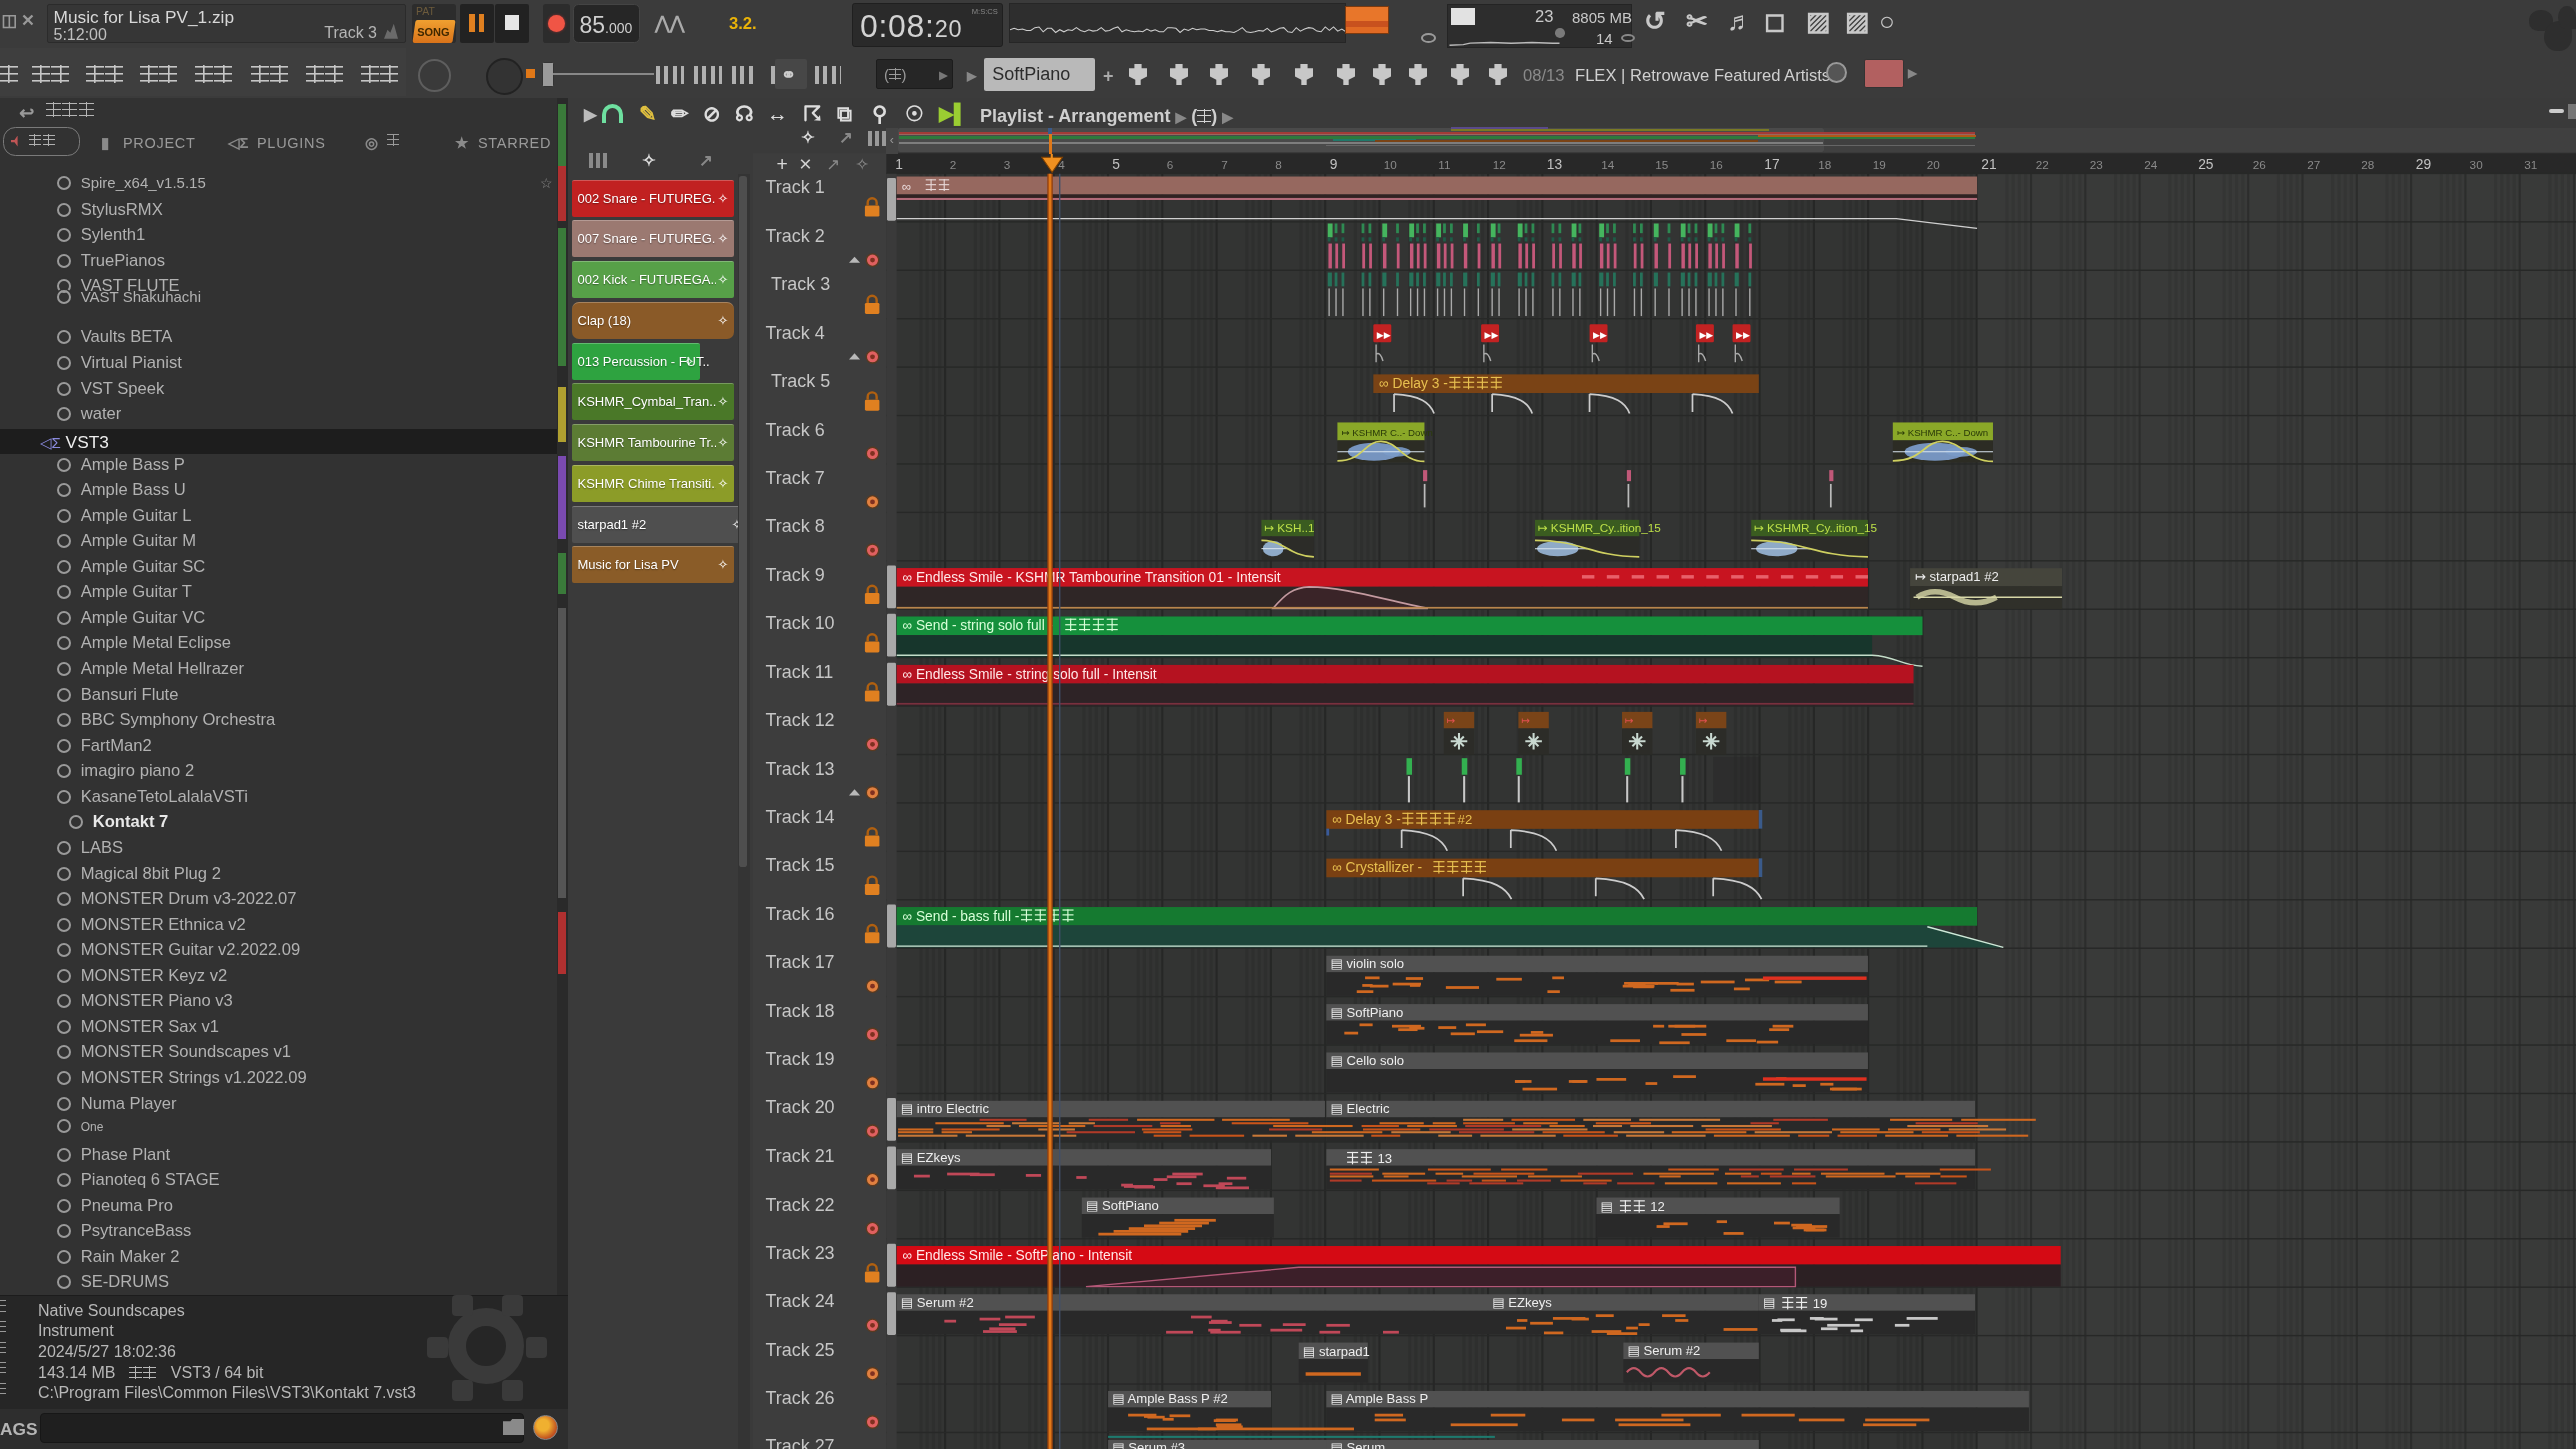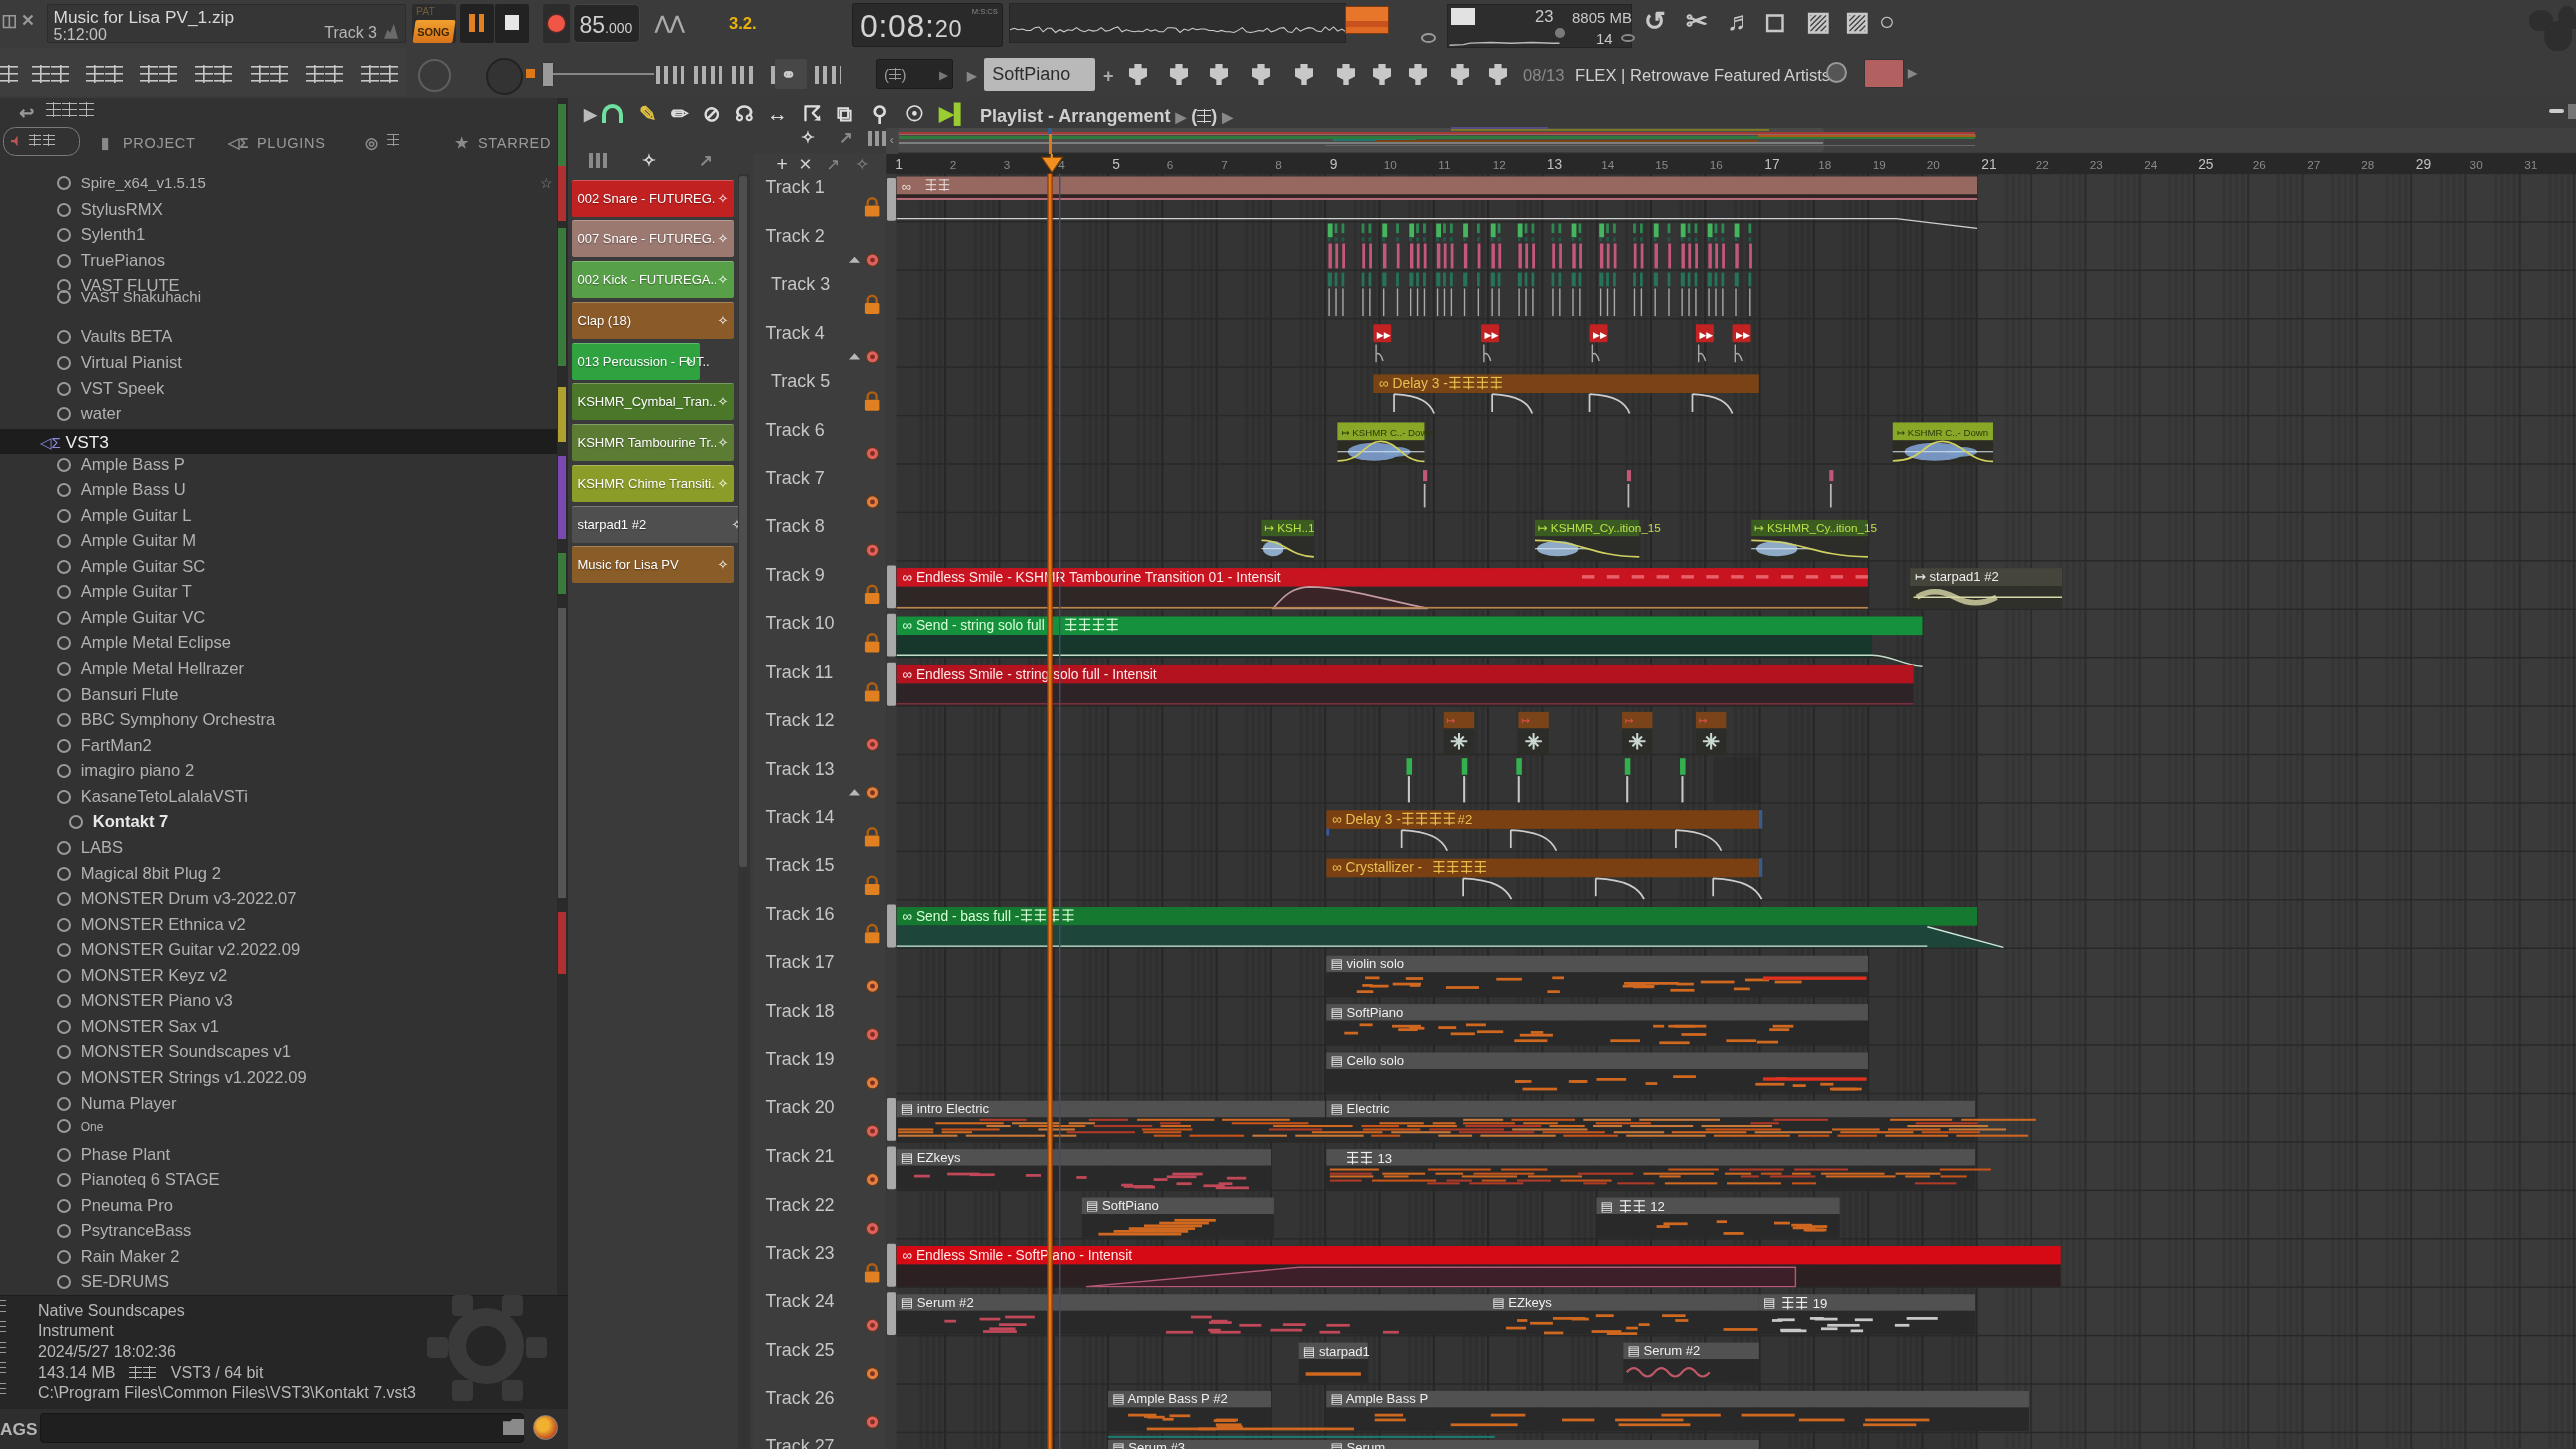--- a/index.html
+++ b/index.html
@@ -245,21 +245,21 @@
     <div class="ab" style="right:5.5px;top:10.4px;font-size:13px;color:#fff">✧</div>
   </div>
 <div class="ab" style="left:572px;top:220px;width:162px;height:37px;background:#9b7971;border-radius:2.1px;border-top:1.4px solid rgba(255,255,255,0.25)">
     <div class="ab" style="left:5.5px;top:9.7px;font-size:13px;color:#fff;text-shadow:0 0.7px 1.4px rgba(0,0,0,.4);white-space:nowrap;overflow:hidden;max-width:138px">007 Snare - FUTUREG..</div>
     <div class="ab" style="right:5.5px;top:10.4px;font-size:13px;color:#fff">✧</div>
   </div>
 <div class="ab" style="left:572px;top:261px;width:162px;height:37px;background:#57a048;border-radius:2.1px;border-top:1.4px solid rgba(255,255,255,0.25)">
     <div class="ab" style="left:5.5px;top:9.7px;font-size:13px;color:#fff;text-shadow:0 0.7px 1.4px rgba(0,0,0,.4);white-space:nowrap;overflow:hidden;max-width:138px">002 Kick - FUTUREGA..</div>
     <div class="ab" style="right:5.5px;top:10.4px;font-size:13px;color:#fff">✧</div>
   </div>
-<div class="ab" style="left:572px;top:302px;width:162px;height:37px;background:#8a5a28;border-radius:2px;border-top:1.4px solid rgba(255,255,255,0.25)">
+<div class="ab" style="left:572px;top:302px;width:162px;height:37px;background:#8a5a28;border-radius:7px;border-top:1.4px solid rgba(255,255,255,0.25)">
     <div class="ab" style="left:5.5px;top:9.7px;font-size:13px;color:#fff;text-shadow:0 0.7px 1.4px rgba(0,0,0,.4);white-space:nowrap;overflow:hidden;max-width:138px">Clap (18)</div>
     <div class="ab" style="right:5.5px;top:10.4px;font-size:13px;color:#fff">✧</div>
   </div>
 <div class="ab" style="left:572px;top:343px;width:128px;height:37px;background:#2ea340;border-radius:2.1px;border-top:1.4px solid rgba(255,255,255,0.25)">
     <div class="ab" style="left:5.5px;top:9.7px;font-size:13px;color:#fff;text-shadow:0 0.7px 1.4px rgba(0,0,0,.4);white-space:nowrap;overflow:hidden;max-width:138px">013 Percussion - FUT..</div>
     <div class="ab" style="right:5.5px;top:10.4px;font-size:13px;color:#fff">✧</div>
   </div>
 <div class="ab" style="left:572px;top:383px;width:162px;height:37px;background:#4a7828;border-radius:2.1px;border-top:1.4px solid rgba(255,255,255,0.25)">
     <div class="ab" style="left:5.5px;top:9.7px;font-size:13px;color:#fff;text-shadow:0 0.7px 1.4px rgba(0,0,0,.4);white-space:nowrap;overflow:hidden;max-width:138px">KSHMR_Cymbal_Tran..</div>
     <div class="ab" style="right:5.5px;top:10.4px;font-size:13px;color:#fff">✧</div>

